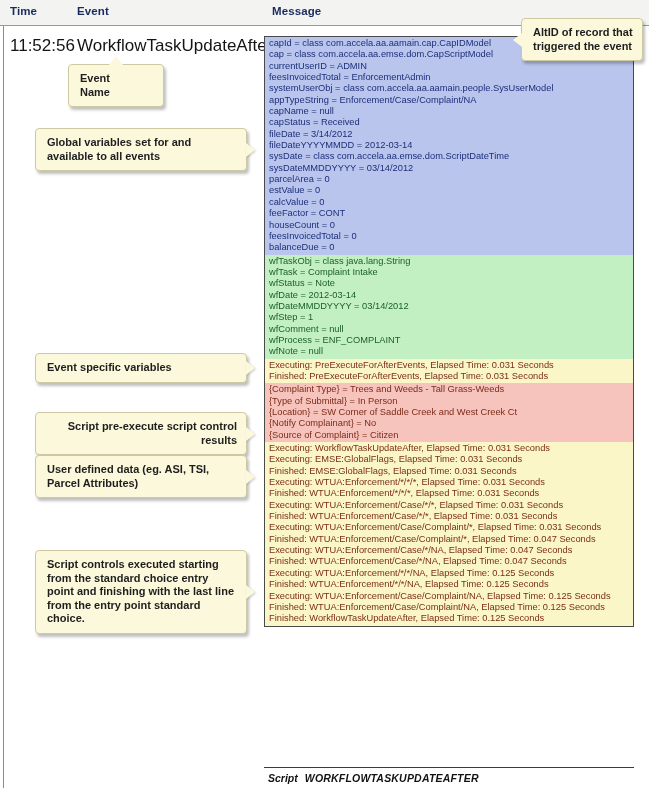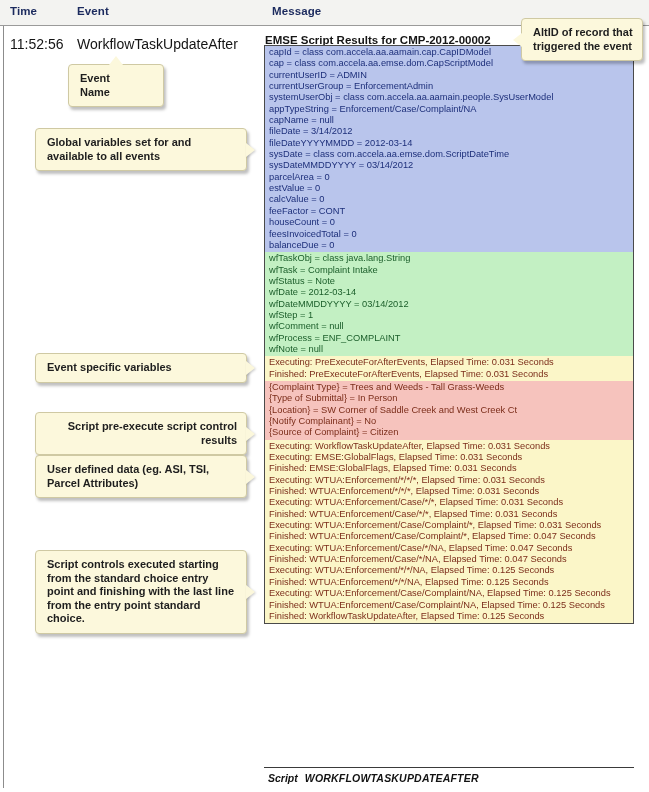--- a/index.html
+++ b/index.html
@@ -41,42 +41,42 @@
     top: 26px;
     width: 1px;
     height: 766px;
     background: #8c8c8c;
   }
   .rule-left  { left: 3px; height: 762px; }
 
   
   .cell {
     position: absolute;
-    font-size: 14px;
+    font-size: 17px;
     color: #141414;
     white-space: nowrap;
     text-align: right;
   }
   .cell-time  { left: 10px;  top: 36px; }
   .cell-event { left: 77px;  top: 36px; }
 
   
   .msg-title {
     position: absolute;
     left: 265px; top: 34px;
     font-size: 11.5px;
     font-weight: bold;
     color: #161616;
     white-space: nowrap;
   }
 
   .log-box {
     position: absolute;
     left: 264px;
-    top: 45px;
+    top: 36px;
     width: 370px;
     border: 1px solid #4a4a4a;
     overflow: hidden;
   }
   .log-seg {
     padding: 1px 0 1px 4px;
   }
   .seg-global  { background: #b9c5ec; }
   .seg-event   { background: #c3f0c3; }
   .seg-pre     { background: #fbf6c8; }
@@ -188,24 +188,25 @@
   <div class="cell cell-time">11:52:56</div>
   <div class="cell cell-event">WorkflowTaskUpdateAfter</div>
 
   <div class="msg-title">EMSE Script Results for CMP-2012-00002</div>
 
   <div class="log-box">
     <div class="log-seg seg-global">
         <div class="log-line">capId = class com.accela.aa.aamain.cap.CapIDModel</div>
         <div class="log-line">cap = class com.accela.aa.emse.dom.CapScriptModel</div>
         <div class="log-line">currentUserID = ADMIN</div>
-        <div class="log-line">currentUserGroup = EnforcementAdmin</div>
+        <div class="log-line">feesInvoicedTotal = EnforcementAdmin</div>
         <div class="log-line">systemUserObj = class com.accela.aa.aamain.people.SysUserModel</div>
         <div class="log-line">appTypeString = Enforcement/Case/Complaint/NA</div>
         <div class="log-line">capName = null</div>
+        <div class="log-line">capStatus = Received</div>
         <div class="log-line">fileDate = 3/14/2012</div>
         <div class="log-line">fileDateYYYYMMDD = 2012-03-14</div>
         <div class="log-line">sysDate = class com.accela.aa.emse.dom.ScriptDateTime</div>
         <div class="log-line">sysDateMMDDYYYY = 03/14/2012</div>
         <div class="log-line">parcelArea = 0</div>
         <div class="log-line">estValue = 0</div>
         <div class="log-line">calcValue = 0</div>
         <div class="log-line">feeFactor = CONT</div>
         <div class="log-line">houseCount = 0</div>
         <div class="log-line">feesInvoicedTotal = 0</div>

